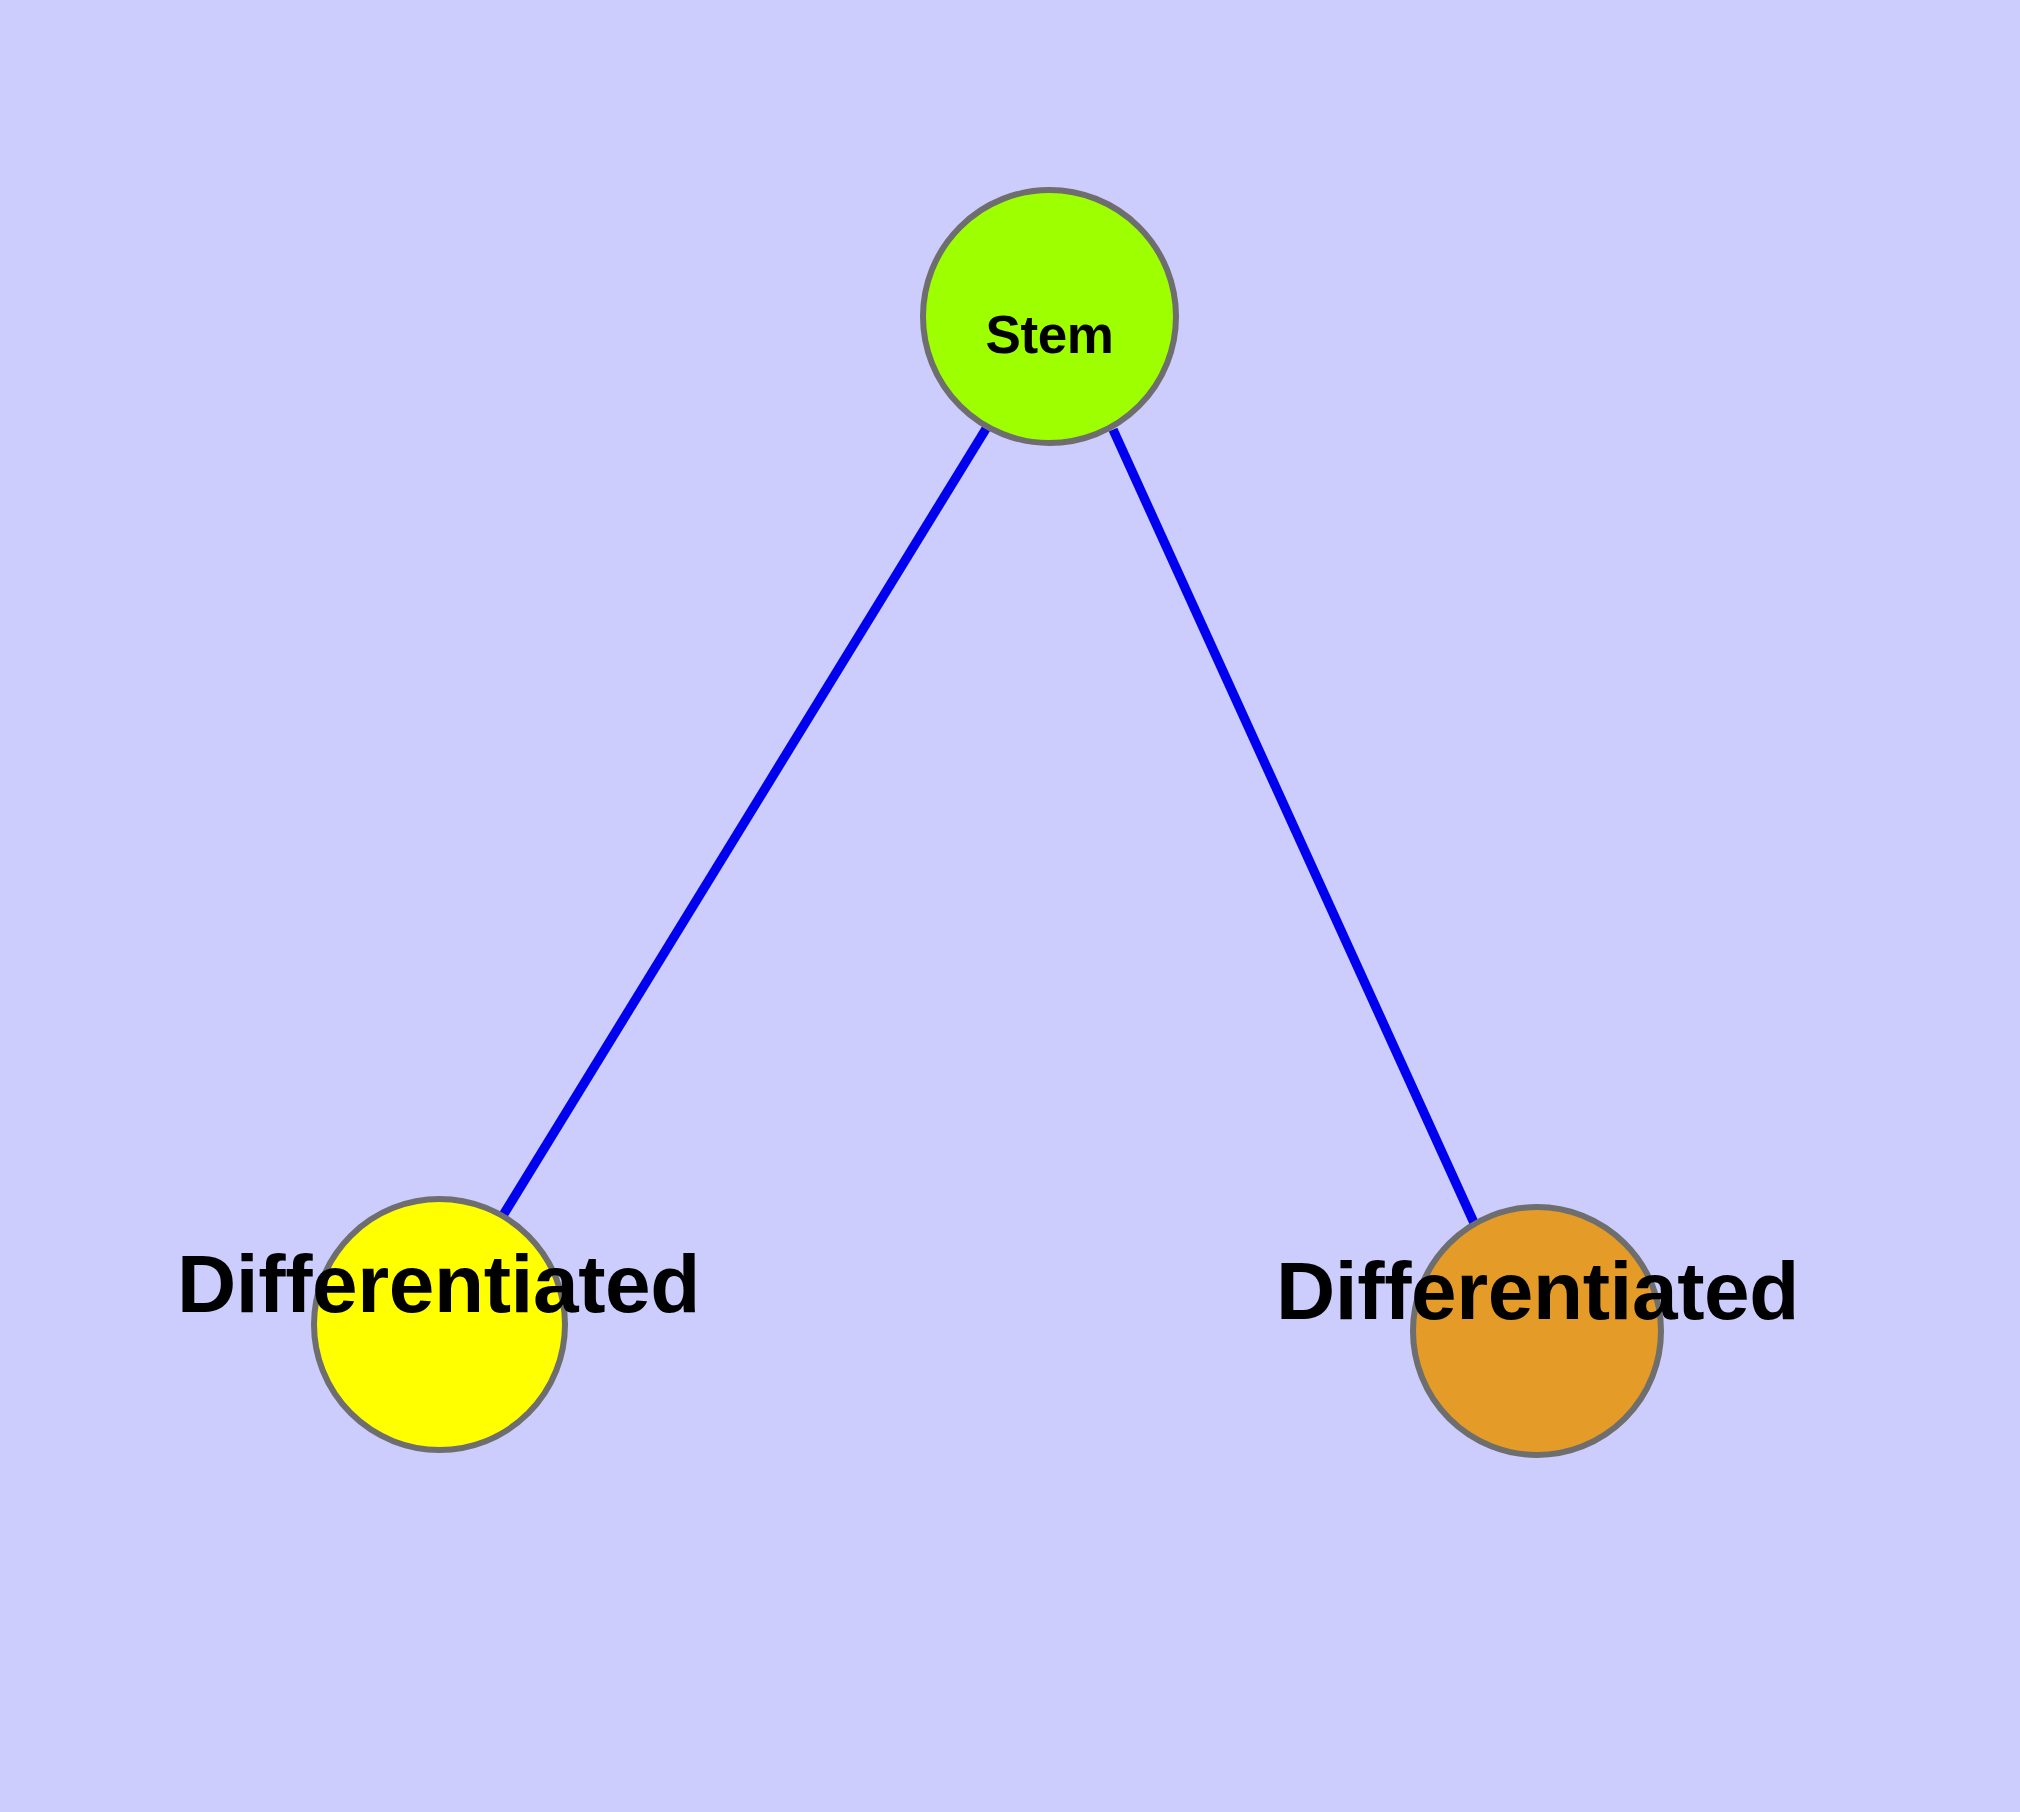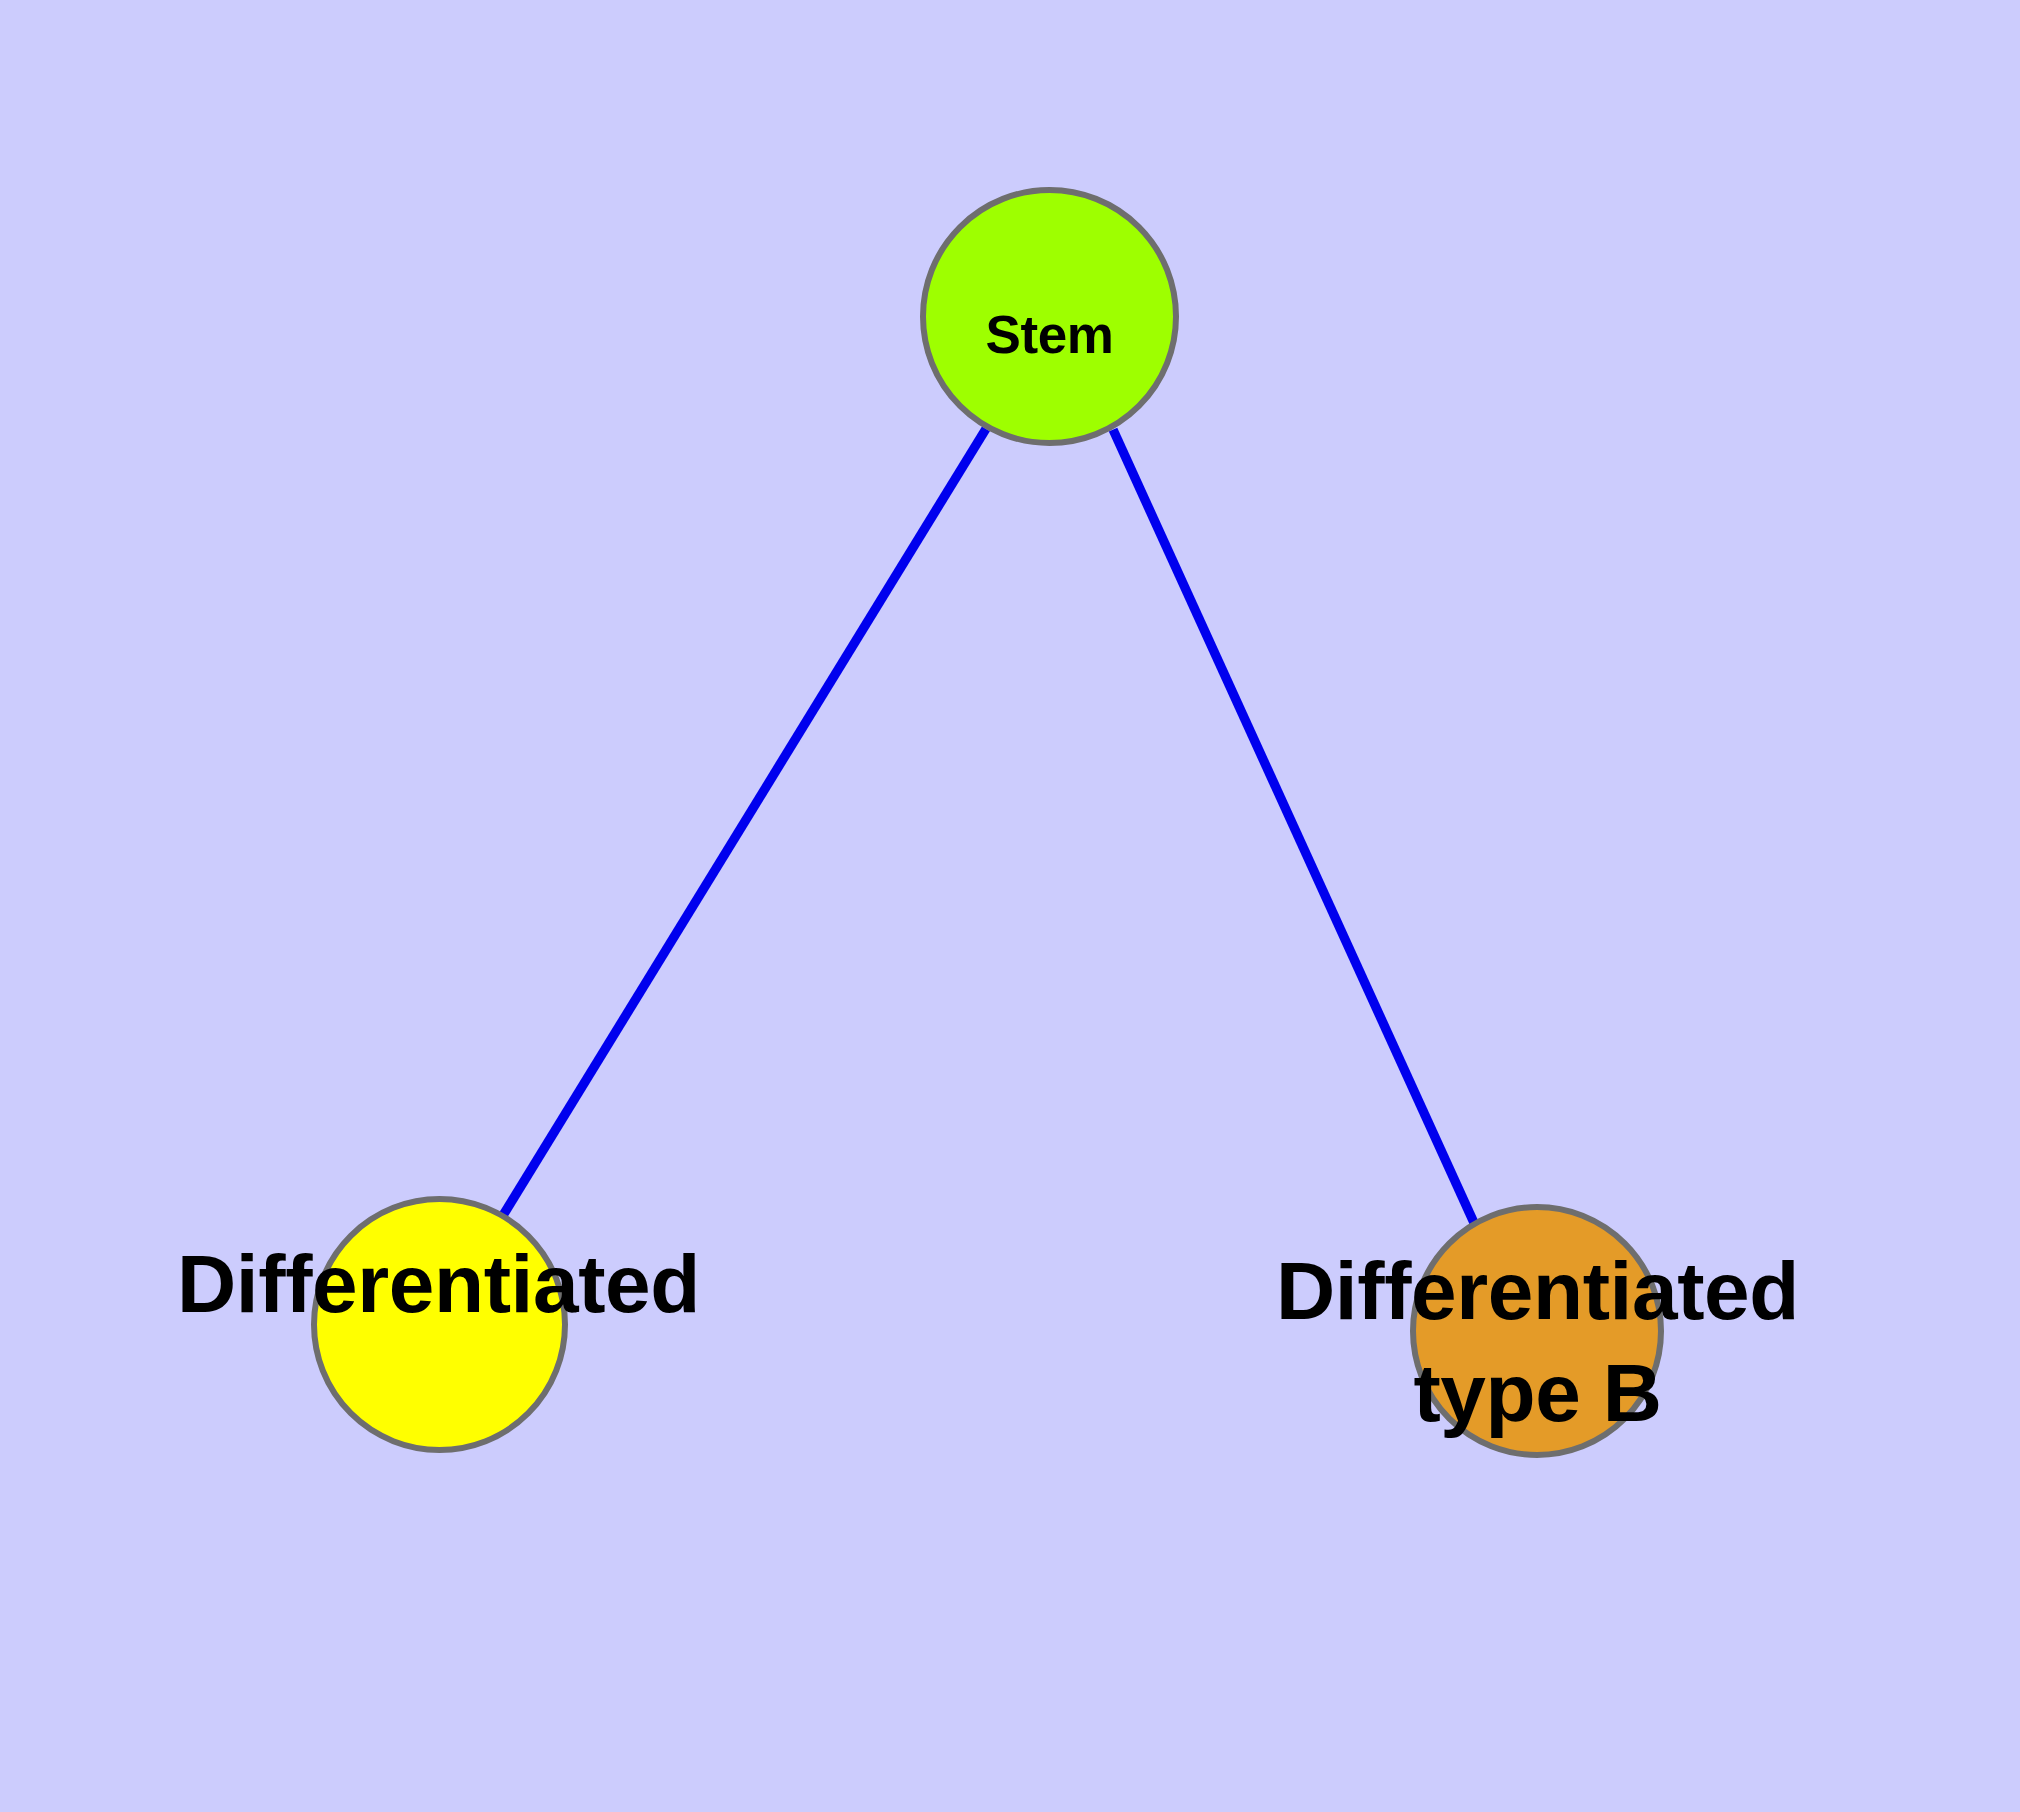--- a/index.html
+++ b/index.html
@@ -93,16 +93,16 @@
     <line x1="1313" y1="507" x2="1739" y2="1443" stroke="#0000ee" stroke-width="11" stroke-linecap="butt"></line>
   </svg>
 
   <div class="node" id="node-stem" style="background:#9eff00;"></div>
   <div class="node-label" id="label-stem">Stem</div>
 
   <div class="node" id="node-diff-a" style="background:#ffff00;"></div>
   <div class="node-label" id="label-diff-a"><span>Differentiated</span><br></div>
 
   <div class="node" id="node-diff-b" style="background:#e49b28;"></div>
-  <div class="node-label" id="label-diff-b"><span>Differentiated</span><br><span>type B</span></div>
+  <div class="node-label" id="label-diff-b"><span>Differentiated</span><br></div>
 
 </div>
 
 
 </body></html>

